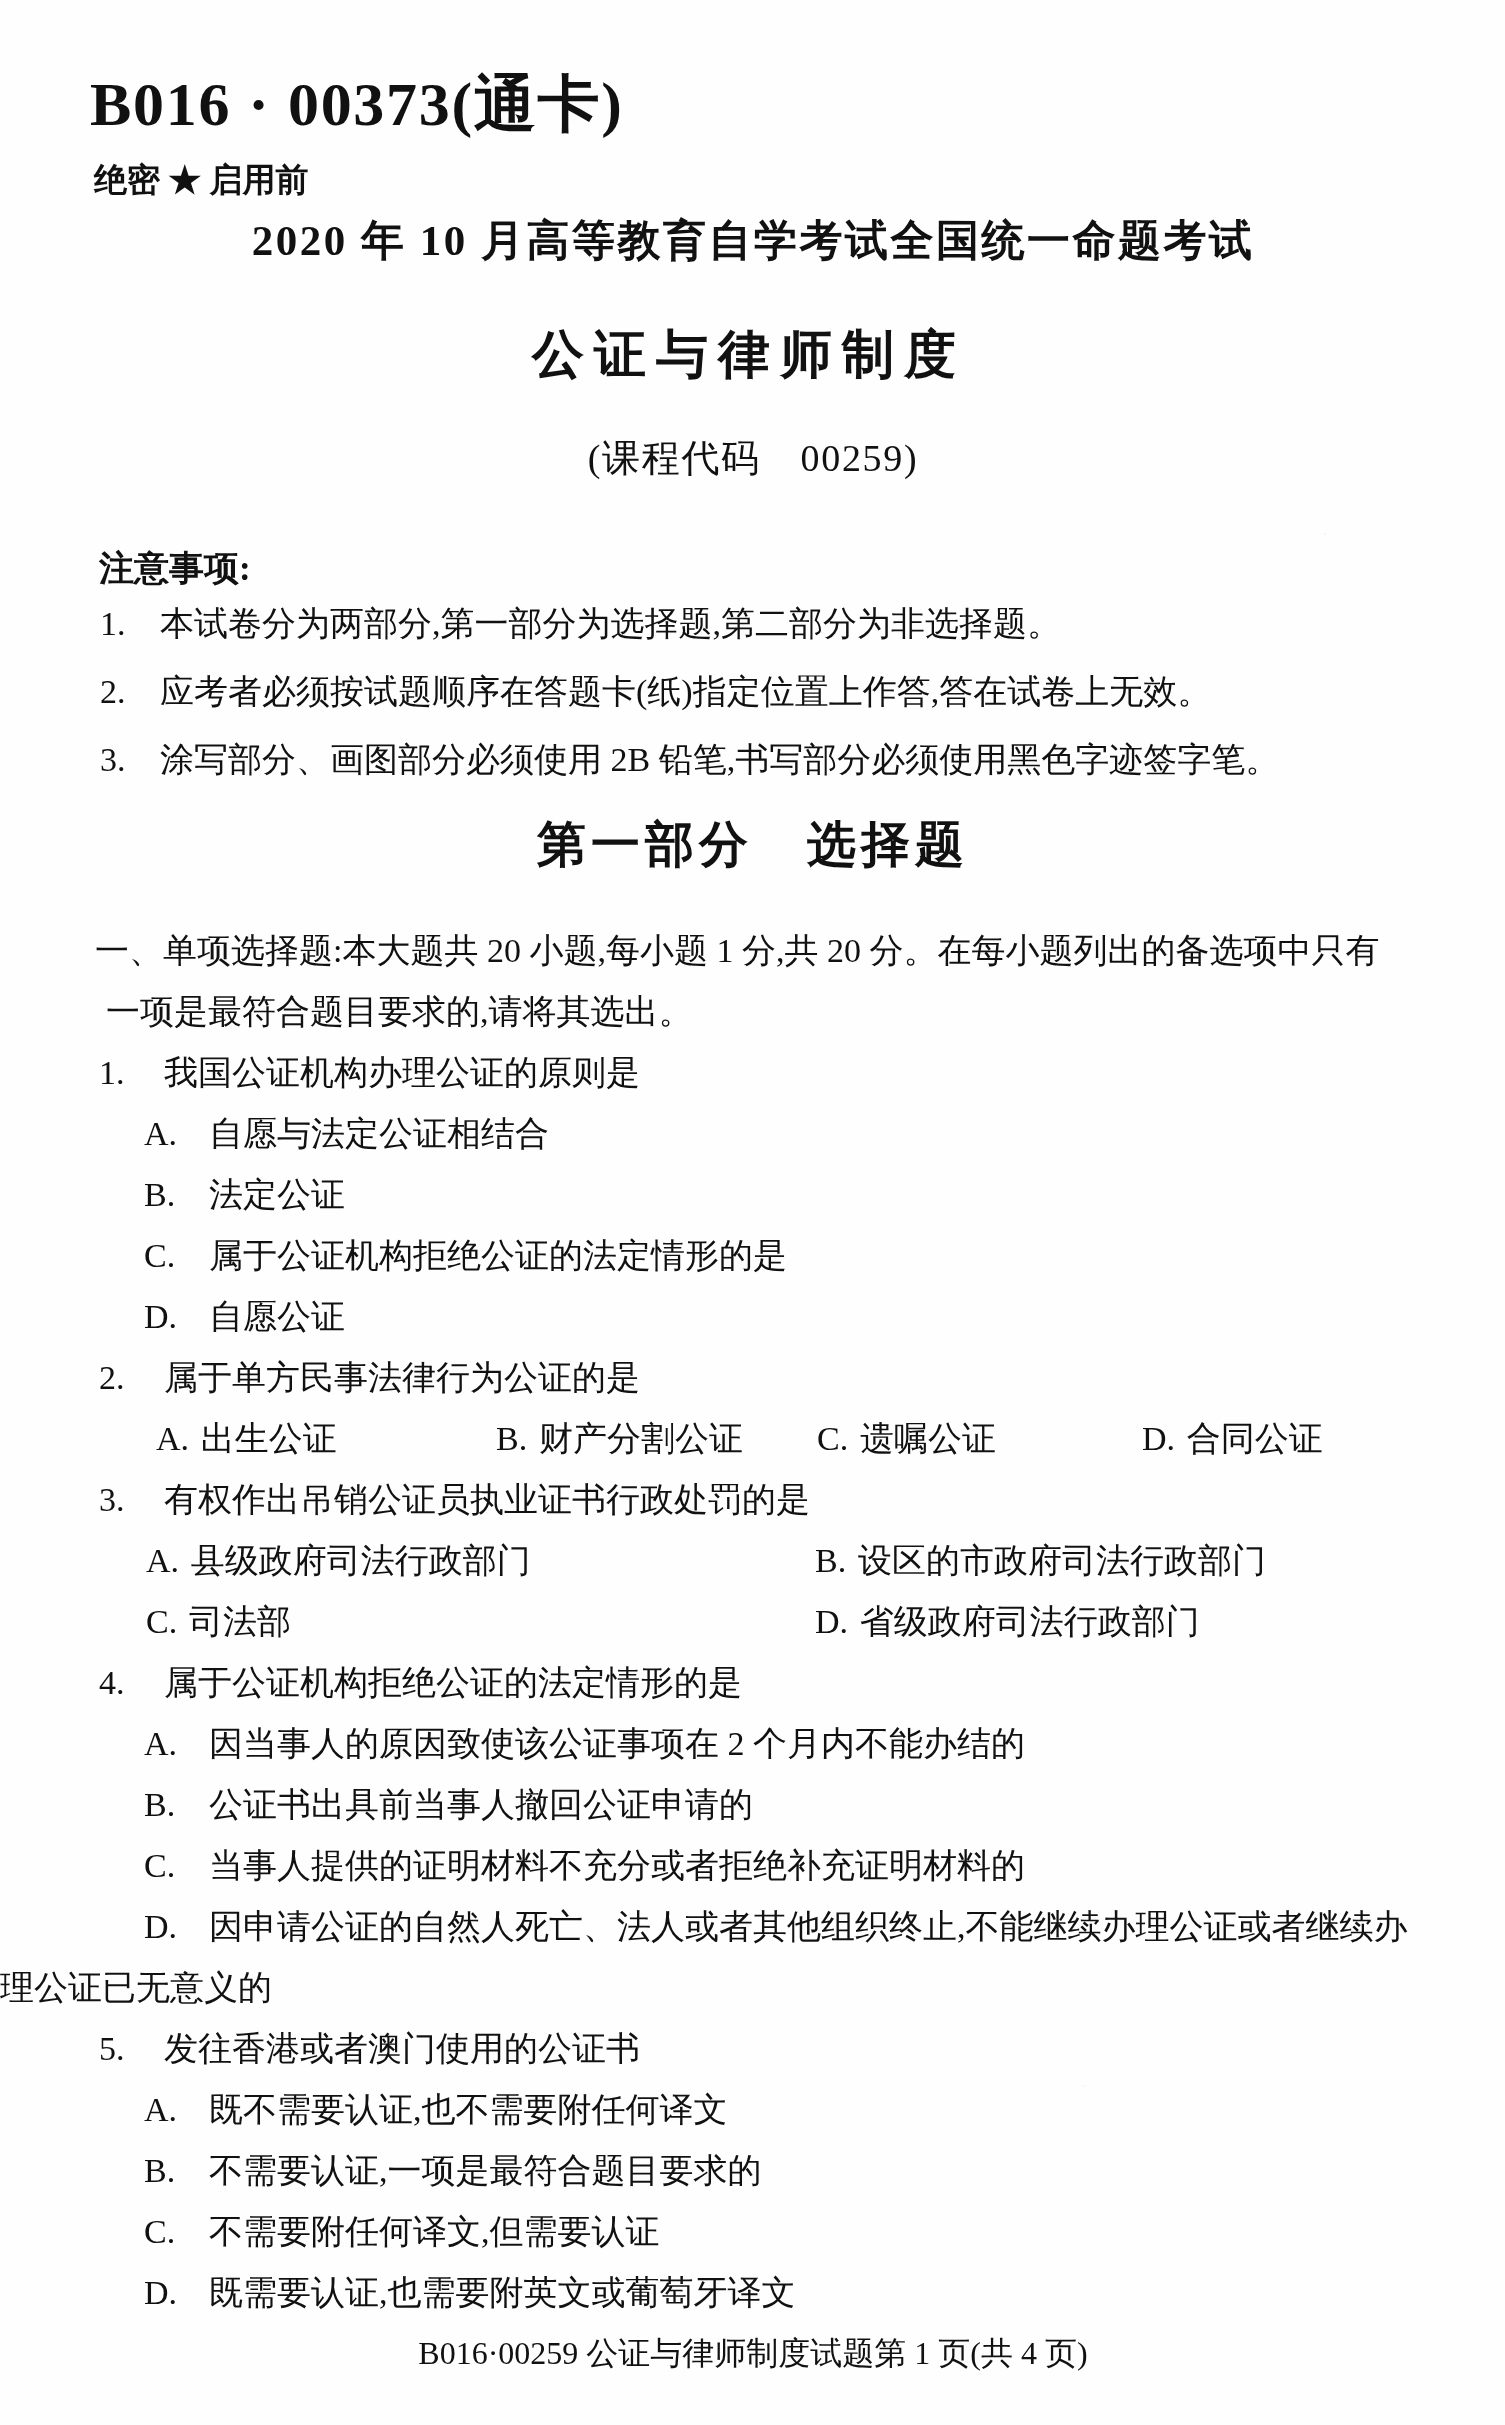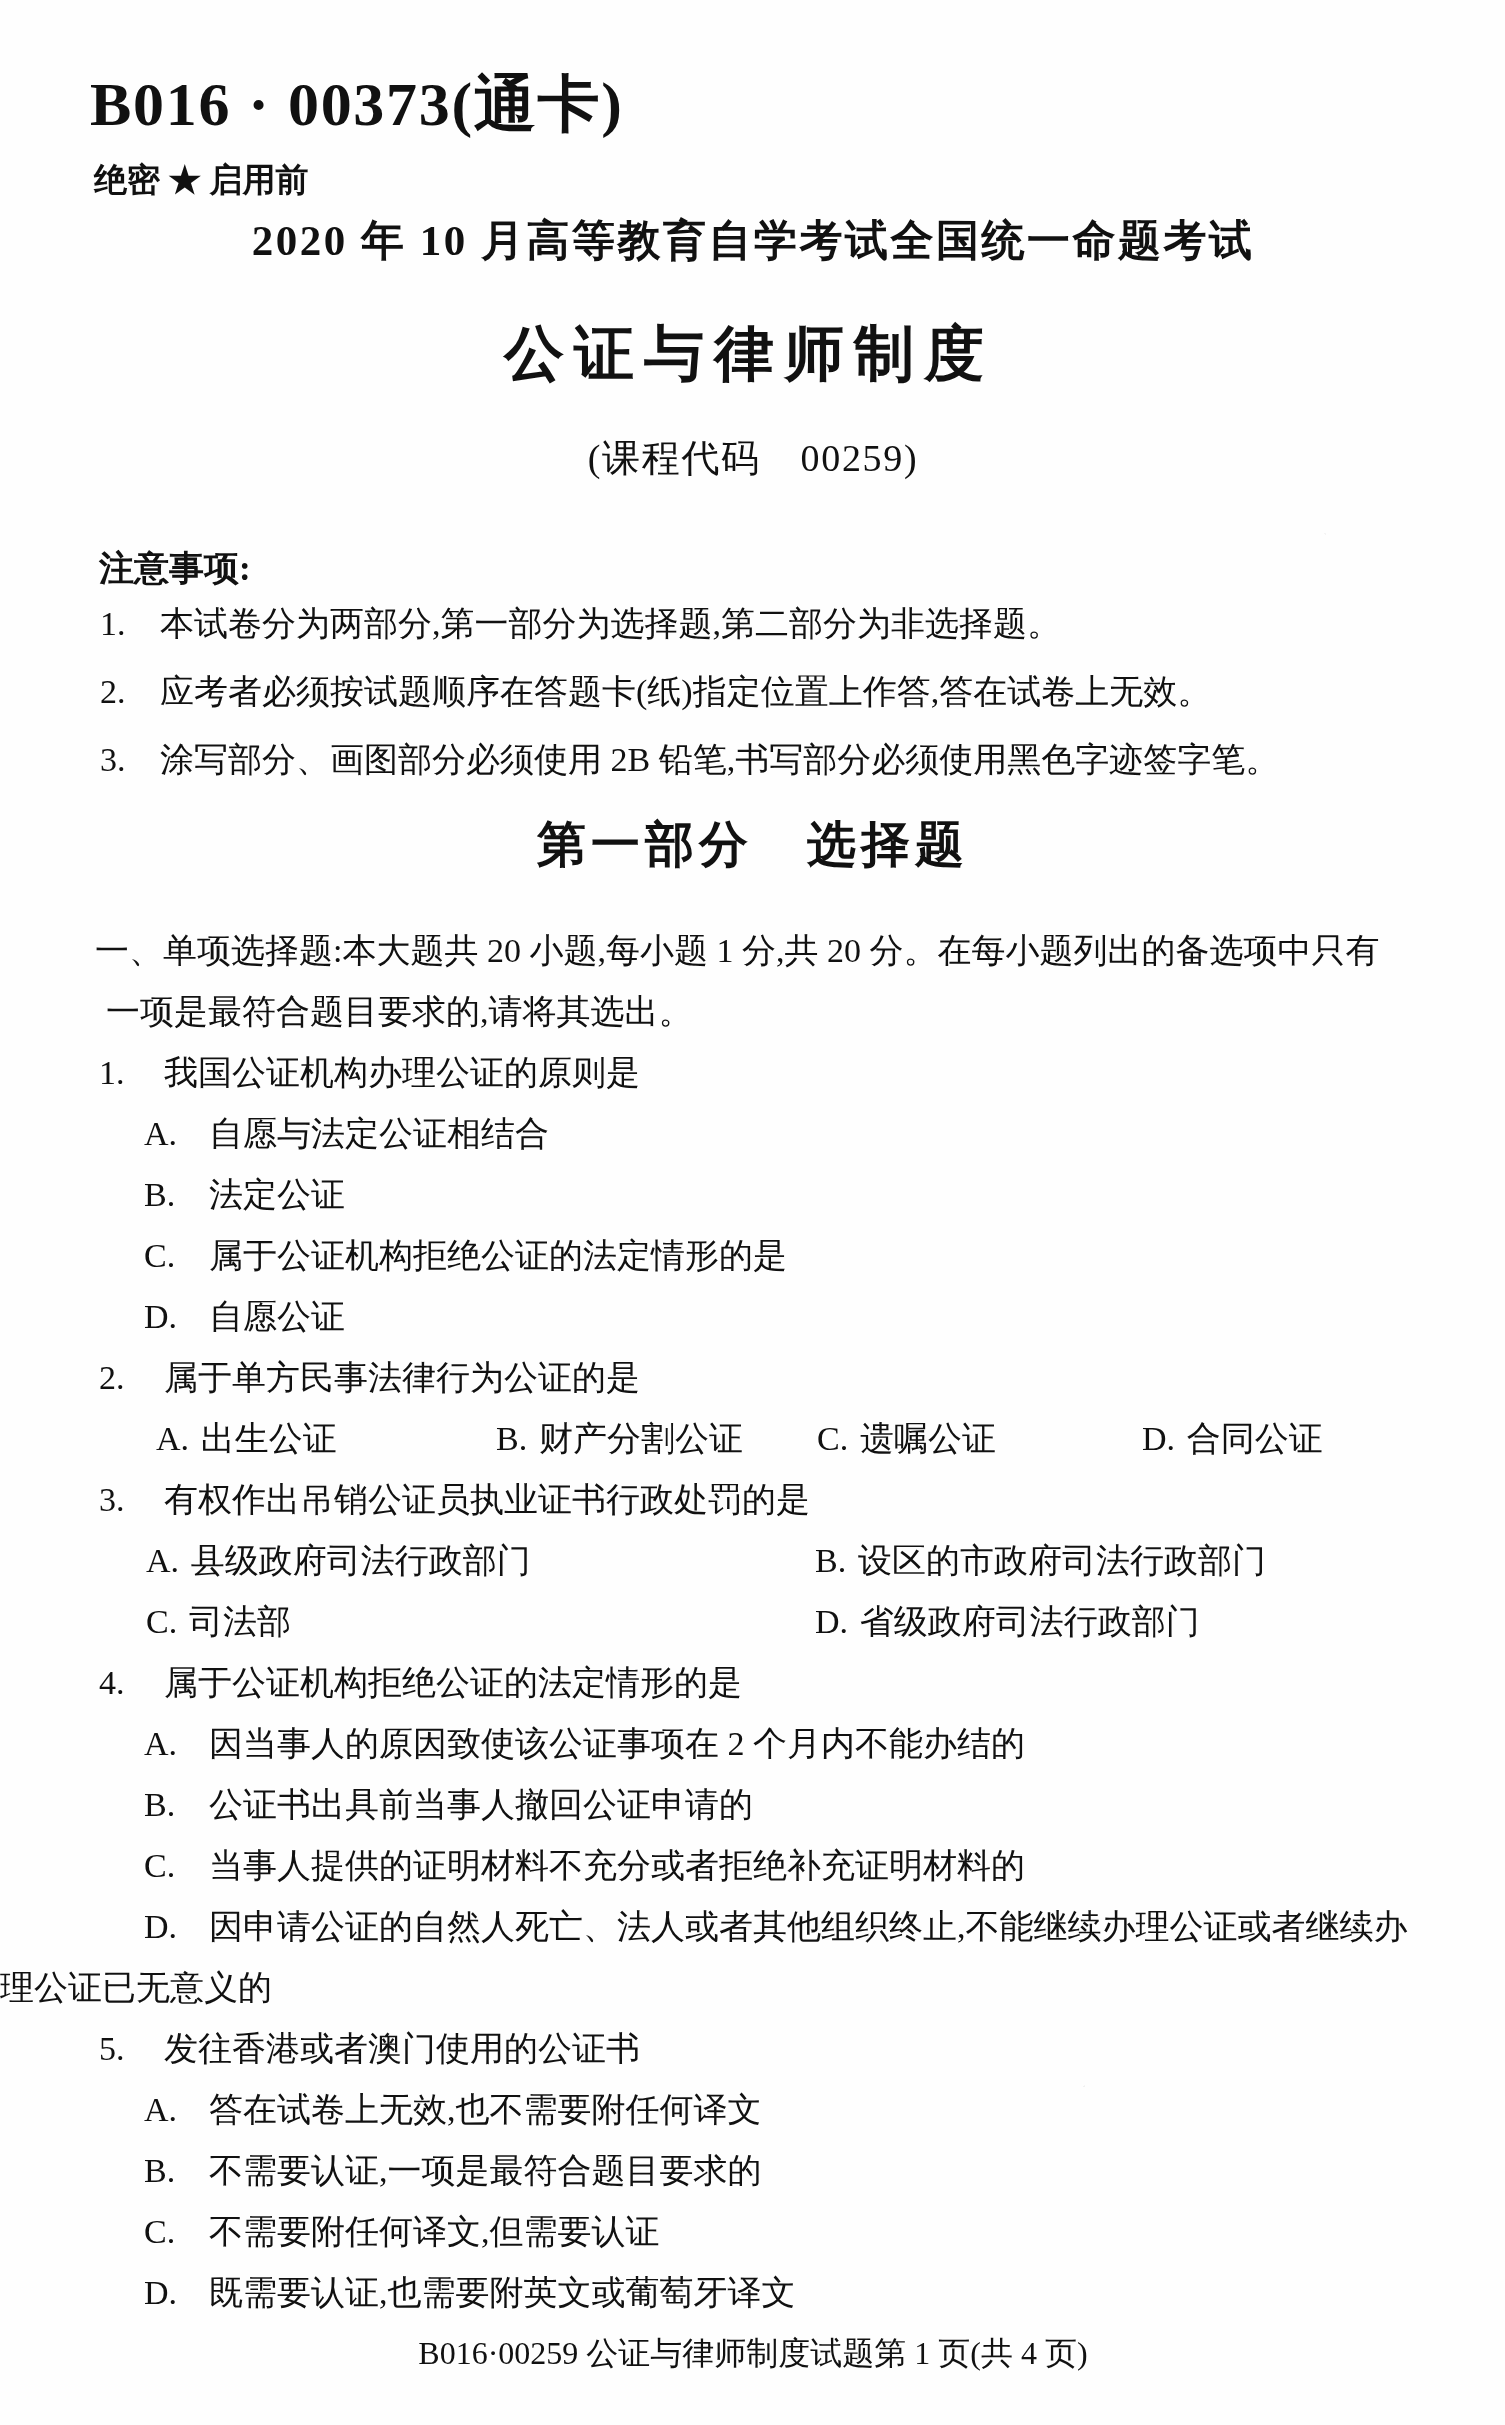--- a/index.html
+++ b/index.html
@@ -28,21 +28,21 @@
     font-size:33px;line-height:38px;
     font-weight:bold;white-space:nowrap;
   }
   .session{
     margin-top:16.7px;
     font-size:43px;line-height:50px;
     font-weight:bold;text-align:center;letter-spacing:2.5px;white-space:nowrap;
   }
   .subject{
     margin:45px 8px 0 0;
-    font-size:60px;line-height:87px;
+    font-size:52px;line-height:87px;
     font-weight:bold;text-align:center;letter-spacing:10px;
   }
   .course-code{
     margin-top:37px;
     font-size:38px;line-height:47px;
     text-align:center;letter-spacing:1.7px;
   }
   .notice-head{
     margin:65px 0 0 99px;
     font-size:35px;line-height:43px;
@@ -164,21 +164,21 @@
       <span class="lab">D.</span><span>因申请公证的自然人死亡、法人或者其他组织终止,不能继续办理公证或者继续办</span>
     </div>
     <div class="bline opt-cont">理公证已无意义的</div>
   </div>
 
   <div>
     <div class="bline q-stem">
       <span class="num">5.</span><span>发往香港或者澳门使用的公证书</span>
     </div>
     <div class="bline opt">
-      <span class="lab">A.</span><span>答在试卷上无效,也不需要附任何译文</span>
+      <span class="lab">A.</span><span>既不需要认证,也不需要附任何译文</span>
     </div>
     <div class="bline opt">
       <span class="lab">B.</span><span>不需要认证,一项是最符合题目要求的</span>
     </div>
     <div class="bline opt">
       <span class="lab">C.</span><span>不需要附任何译文,但需要认证</span>
     </div>
     <div class="bline opt">
       <span class="lab">D.</span><span>既需要认证,也需要附英文或葡萄牙译文</span>
     </div>

